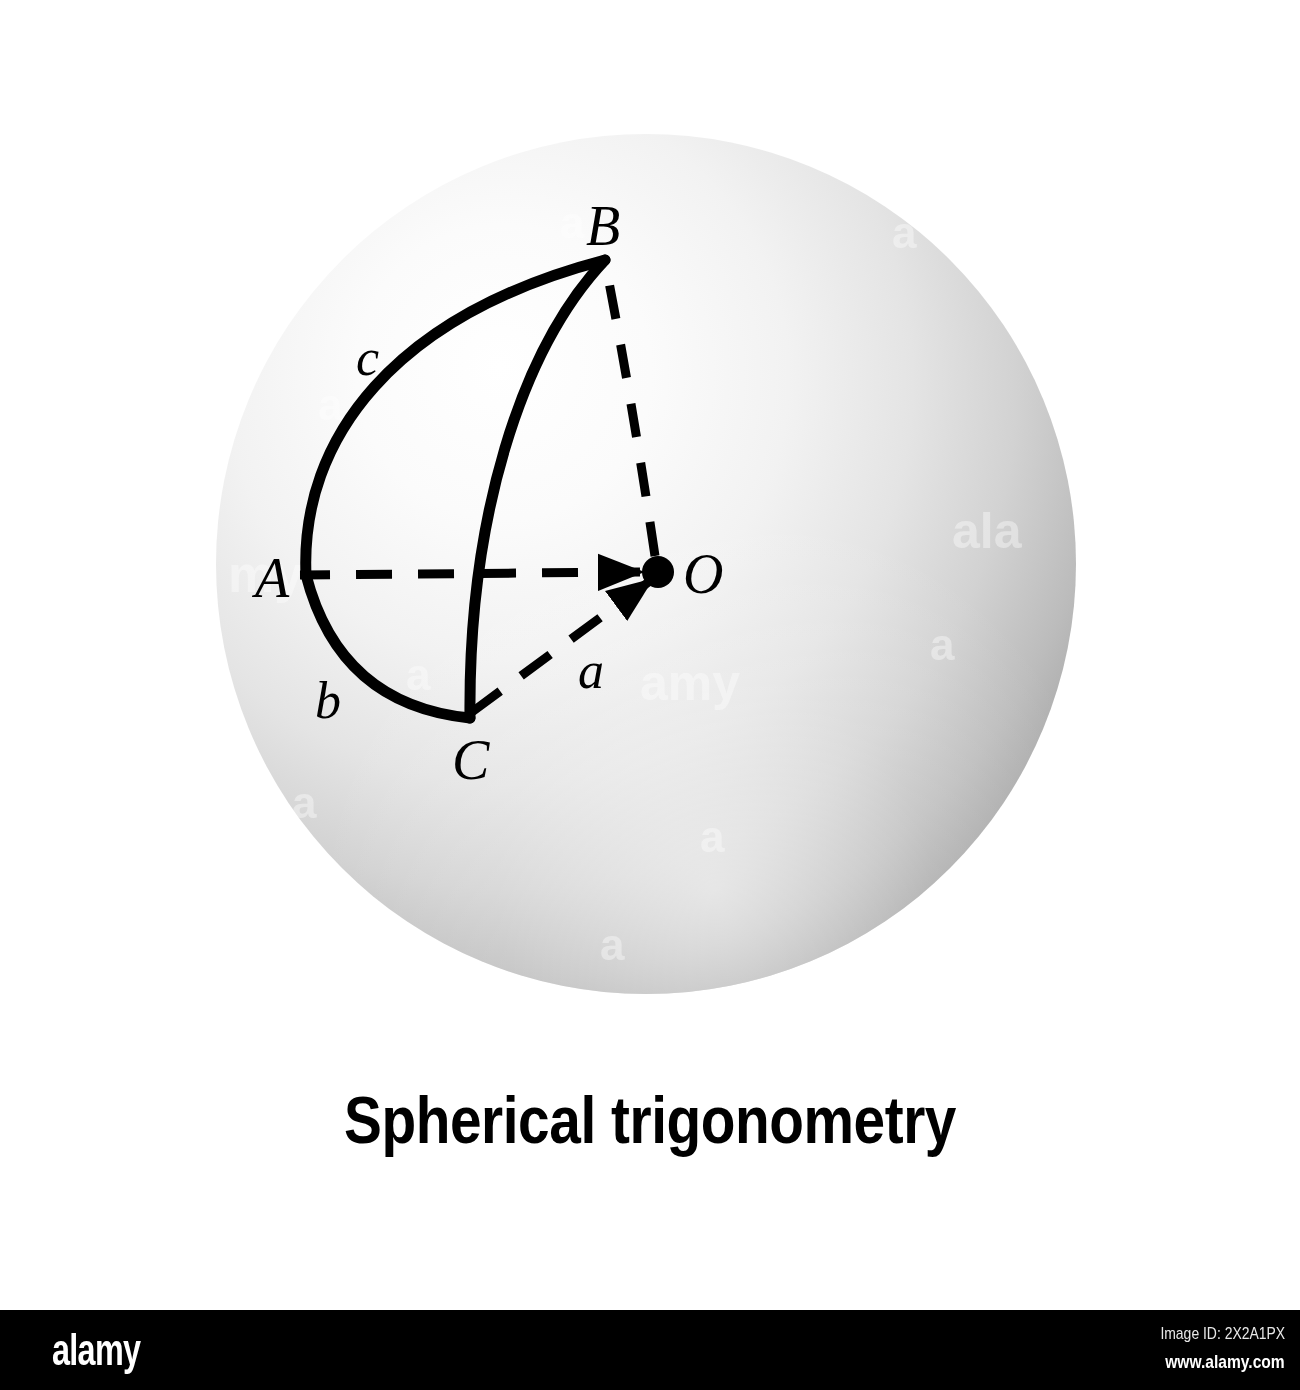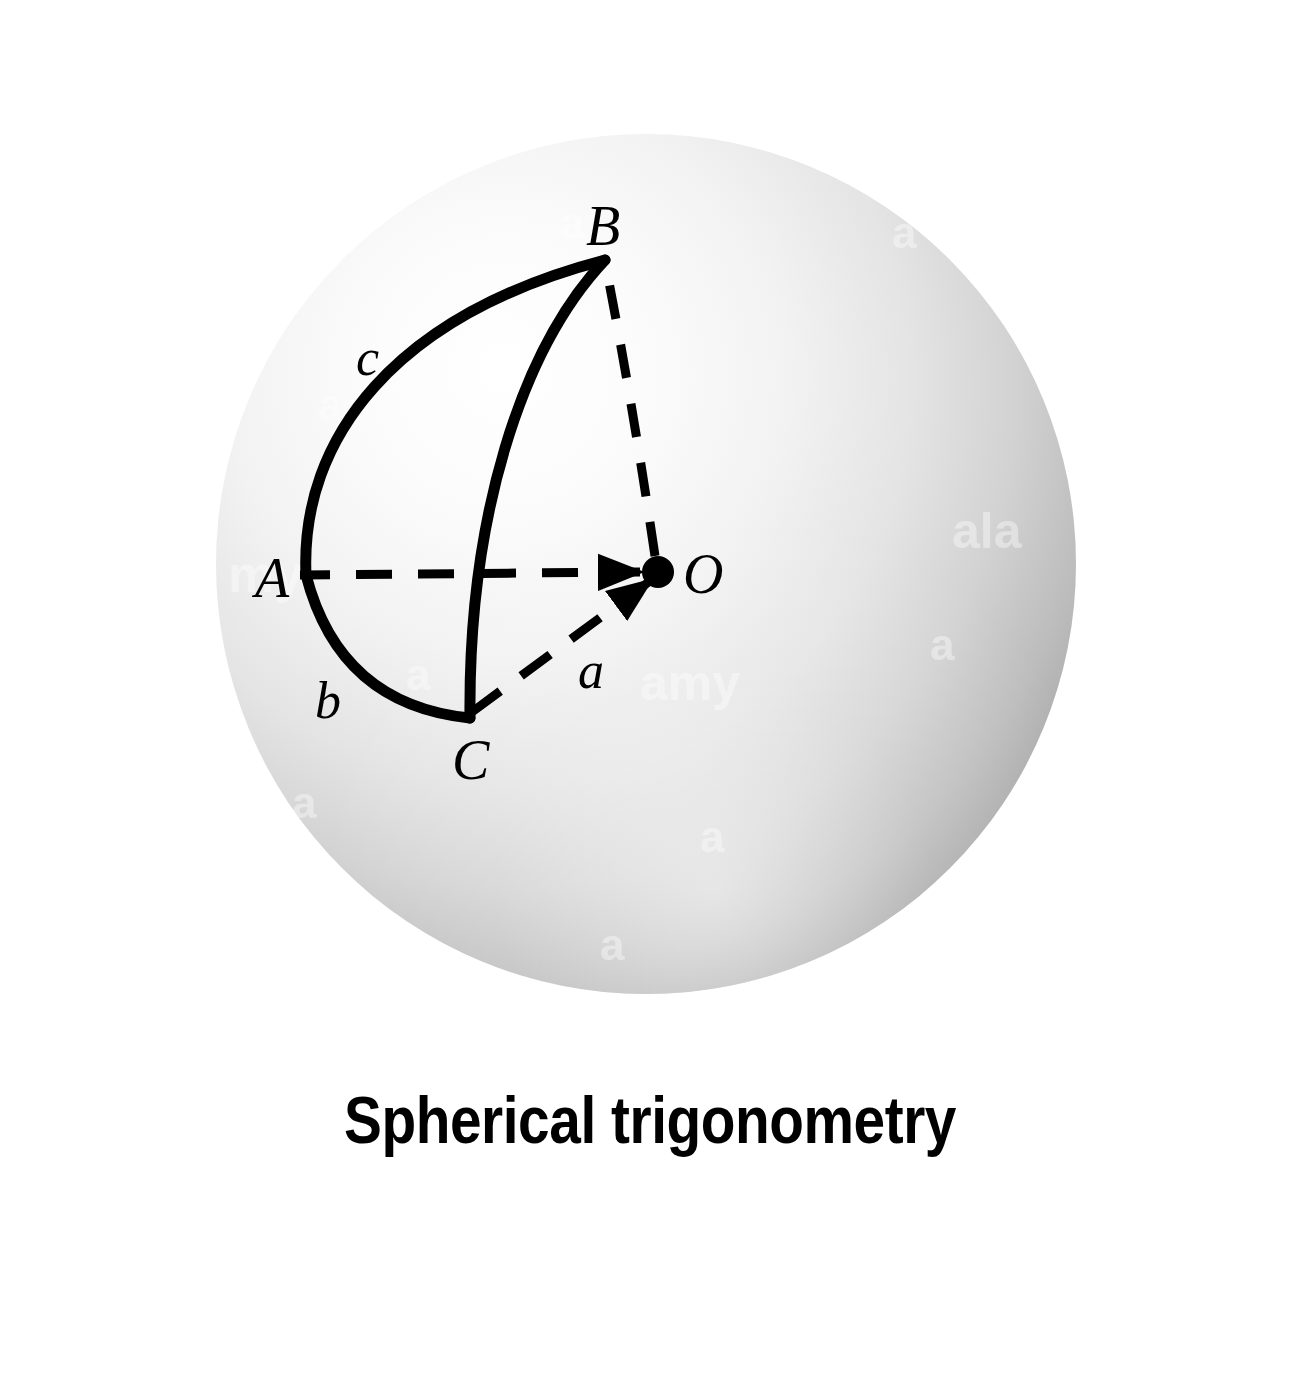--- a/index.html
+++ b/index.html
@@ -178,14 +178,19 @@
       <text class="lbl lbl-upper" x="683" y="593">O</text>
 
       <text class="lbl lbl-lower" x="356" y="375">c</text>
       <text class="lbl lbl-lower" x="315" y="718">b</text>
       <text class="lbl lbl-lower" x="578" y="688">a</text>
     </svg>
   </div>
 
   <div id="title">Spherical trigonometry</div>
 
+  <div id="footer-bar">
+    <div id="alamy-logo">alamy</div>
+    <div id="image-id">Image ID: 2X2A1PX</div>
+    <div id="alamy-url">www.alamy.com</div>
+  </div>
 
 </div>
 
 </body></html>

